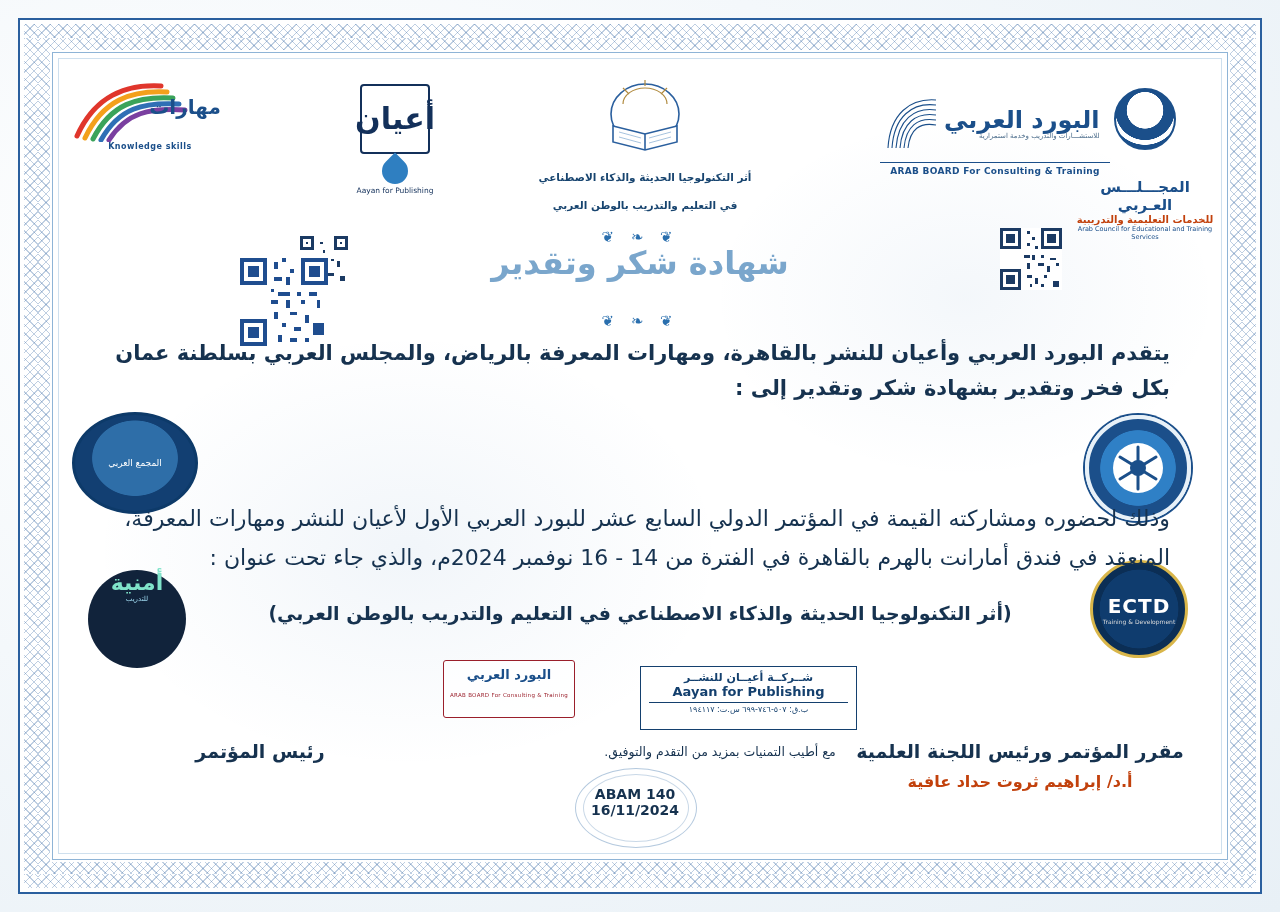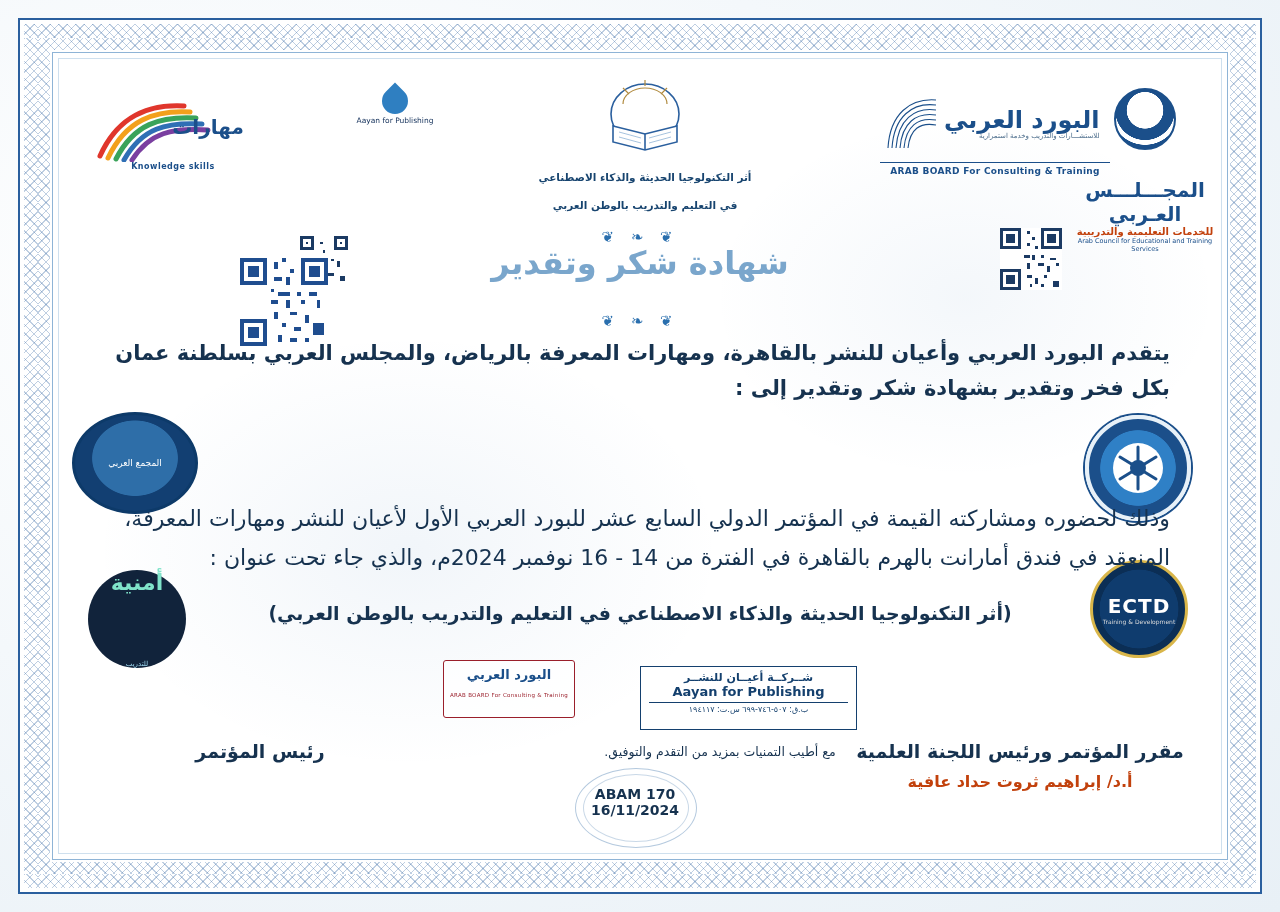--- a/index.html
+++ b/index.html
@@ -52,21 +52,21 @@
 
   
   .logo{position:absolute;text-align:center;}
 
   .acets{left:1075px;top:88px;width:140px;}
   .acets .disc{
     width:58px;height:58px;border-radius:50%;margin:0 auto 4px auto;
     background:radial-gradient(circle at 50% 35%,#ffffff 0 38%, #1b4f8a 39% 62%, #ffffff 63% 72%, #1b4f8a 73% 100%);
     border:2px solid #1b4f8a;
   }
-  .acets .ar{font-size:20px;font-weight:bold;color:#1b4f8a;margin-top:28px;}
+  .acets .ar{font-size:15px;font-weight:bold;color:#1b4f8a;margin-top:28px;}
   .acets .ar2{font-size:10px;font-weight:bold;color:#c2410c;}
   .acets .en{font-size:6.5px;color:#1b4f8a;}
 
   .arabboard{left:880px;top:92px;width:230px;}
   .arabboard .mark{
     width:64px;height:64px;display:inline-block;vertical-align:middle;
   }
   .arabboard .nm{display:inline-block;vertical-align:middle;text-align:right;margin-right:6px;}
   .arabboard .nm .t1{font-size:24px;font-weight:bold;color:#1b4f8a;line-height:1;}
   .arabboard .nm .t2{font-size:7px;color:#4a6b8a;}
@@ -75,21 +75,21 @@
   .centerlogo{left:520px;top:80px;width:250px;}
   .centerlogo .bookwrap{width:92px;height:78px;margin:0 auto;}
   .centerlogo .ttl{font-size:10.5px;color:#17446f;font-weight:bold;line-height:1.5;margin-top:12px;}
 
   .aayan{left:330px;top:84px;width:130px;}
   .aayan .glyph{font-size:30px;color:#13305a;font-weight:bold;line-height:1;}
   .aayan .sq{width:66px;height:66px;margin:0 auto;border:2px solid #13305a;border-radius:4px;display:flex;align-items:center;justify-content:center;}
   .aayan .drop{width:26px;height:26px;margin:4px auto 2px auto;background:#2f7fc1;border-radius:0 50% 50% 50%;transform:rotate(45deg);}
   .aayan .cp{font-size:7.5px;color:#13305a;margin-top:2px;}
 
-  .knowledge{left:60px;top:96px;width:180px;padding-left:23px;}
+  .knowledge{left:60px;top:76px;width:180px;}
   .knowledge .fan{height:66px;}
   .knowledge .kw{font-size:8px;color:#1b4f8a;font-weight:bold;letter-spacing:.5px;}
 
   .qr{position:absolute;}
   .qr svg{display:block;}
   .qr1{left:1000px;top:228px;}
   .qr2{left:300px;top:236px;}
   .qr3{left:240px;top:258px;}
 
   
@@ -112,21 +112,21 @@
   .medal-ectd .sub{font-size:6px;color:#d9d9d9;}
   .medal-oval{
     left:72px;top:412px;width:120px;height:96px;border-radius:50%;
     background:radial-gradient(ellipse at 50% 45%, #1b4f8a 0 58%, #0d3straight 0);
     background:radial-gradient(ellipse at 50% 45%, #2e6ea8 0 50%, #123f72 51% 100%);
     border:3px solid #0d3a69;
     display:flex;align-items:center;justify-content:center;color:#fff;font-size:9px;text-align:center;
   }
   .medal-dark{
     left:88px;top:570px;width:98px;height:98px;
-    background:#11233b;display:flex;align-items:center;justify-content:space-between;flex-direction:column;color:#fff;
+    background:#11233b;display:flex;align-items:center;justify-content:flex-start;flex-direction:column;color:#fff;
   }
   .medal-dark .ar{font-size:22px;font-weight:bold;color:#7fe3c9;}
   .medal-dark .sm{font-size:7px;color:#9fd8ef;}
 
   
   .orn{position:absolute;left:0;right:0;text-align:center;color:#2a6fae;font-size:15px;letter-spacing:6px;}
   .orn-top{top:228px;}
   .orn-bot{top:312px;}
 
   .main-title{
@@ -250,20 +250,23 @@
           <g stroke="#8fb4d6" stroke-width=".8">
             <path d="M20 52 L42 58 M20 57 L42 63 M50 58 L72 52 M50 63 L72 57"></path>
           </g>
         </svg>
       </div>
       <div class="ttl">أثر التكنولوجيا الحديثة والذكاء الاصطناعي</div>
       <div class="ttl">في التعليم والتدريب بالوطن العربي</div>
     </div>
 
     <div class="logo aayan">
+      <div class="sq">
+        <span class="glyph">أعيان</span>
+      </div>
       <div class="drop"></div>
       <div class="cp">Aayan for Publishing</div>
     </div>
 
     <div class="logo knowledge">
       <div class="fan">
         <svg viewBox="0 0 170 66" width="170" height="66">
           <g fill="none" stroke-width="5" stroke-linecap="round">
             <path d="M12 60 C 30 20, 60 8, 96 10" stroke="#e0362c"></path>
             <path d="M20 62 C 38 24, 66 14, 102 16" stroke="#f3a01c"></path>
@@ -444,18 +447,18 @@
 
     <div class="sig sig-left">
       <div class="role">رئيس المؤتمر</div>
     </div>
 
     <div class="wish">مع أطيب التمنيات بمزيد من التقدم والتوفيق.</div>
 
     <div class="seal">
       <div class="ring"></div>
       <div class="ring2"></div>
-      <div class="code">ABAM 170</div>
+      <div class="code">ABAM 140</div>
       <div class="dt">16/11/2024</div>
     </div>
 
   </div>
 </div>
 
 </body></html>

